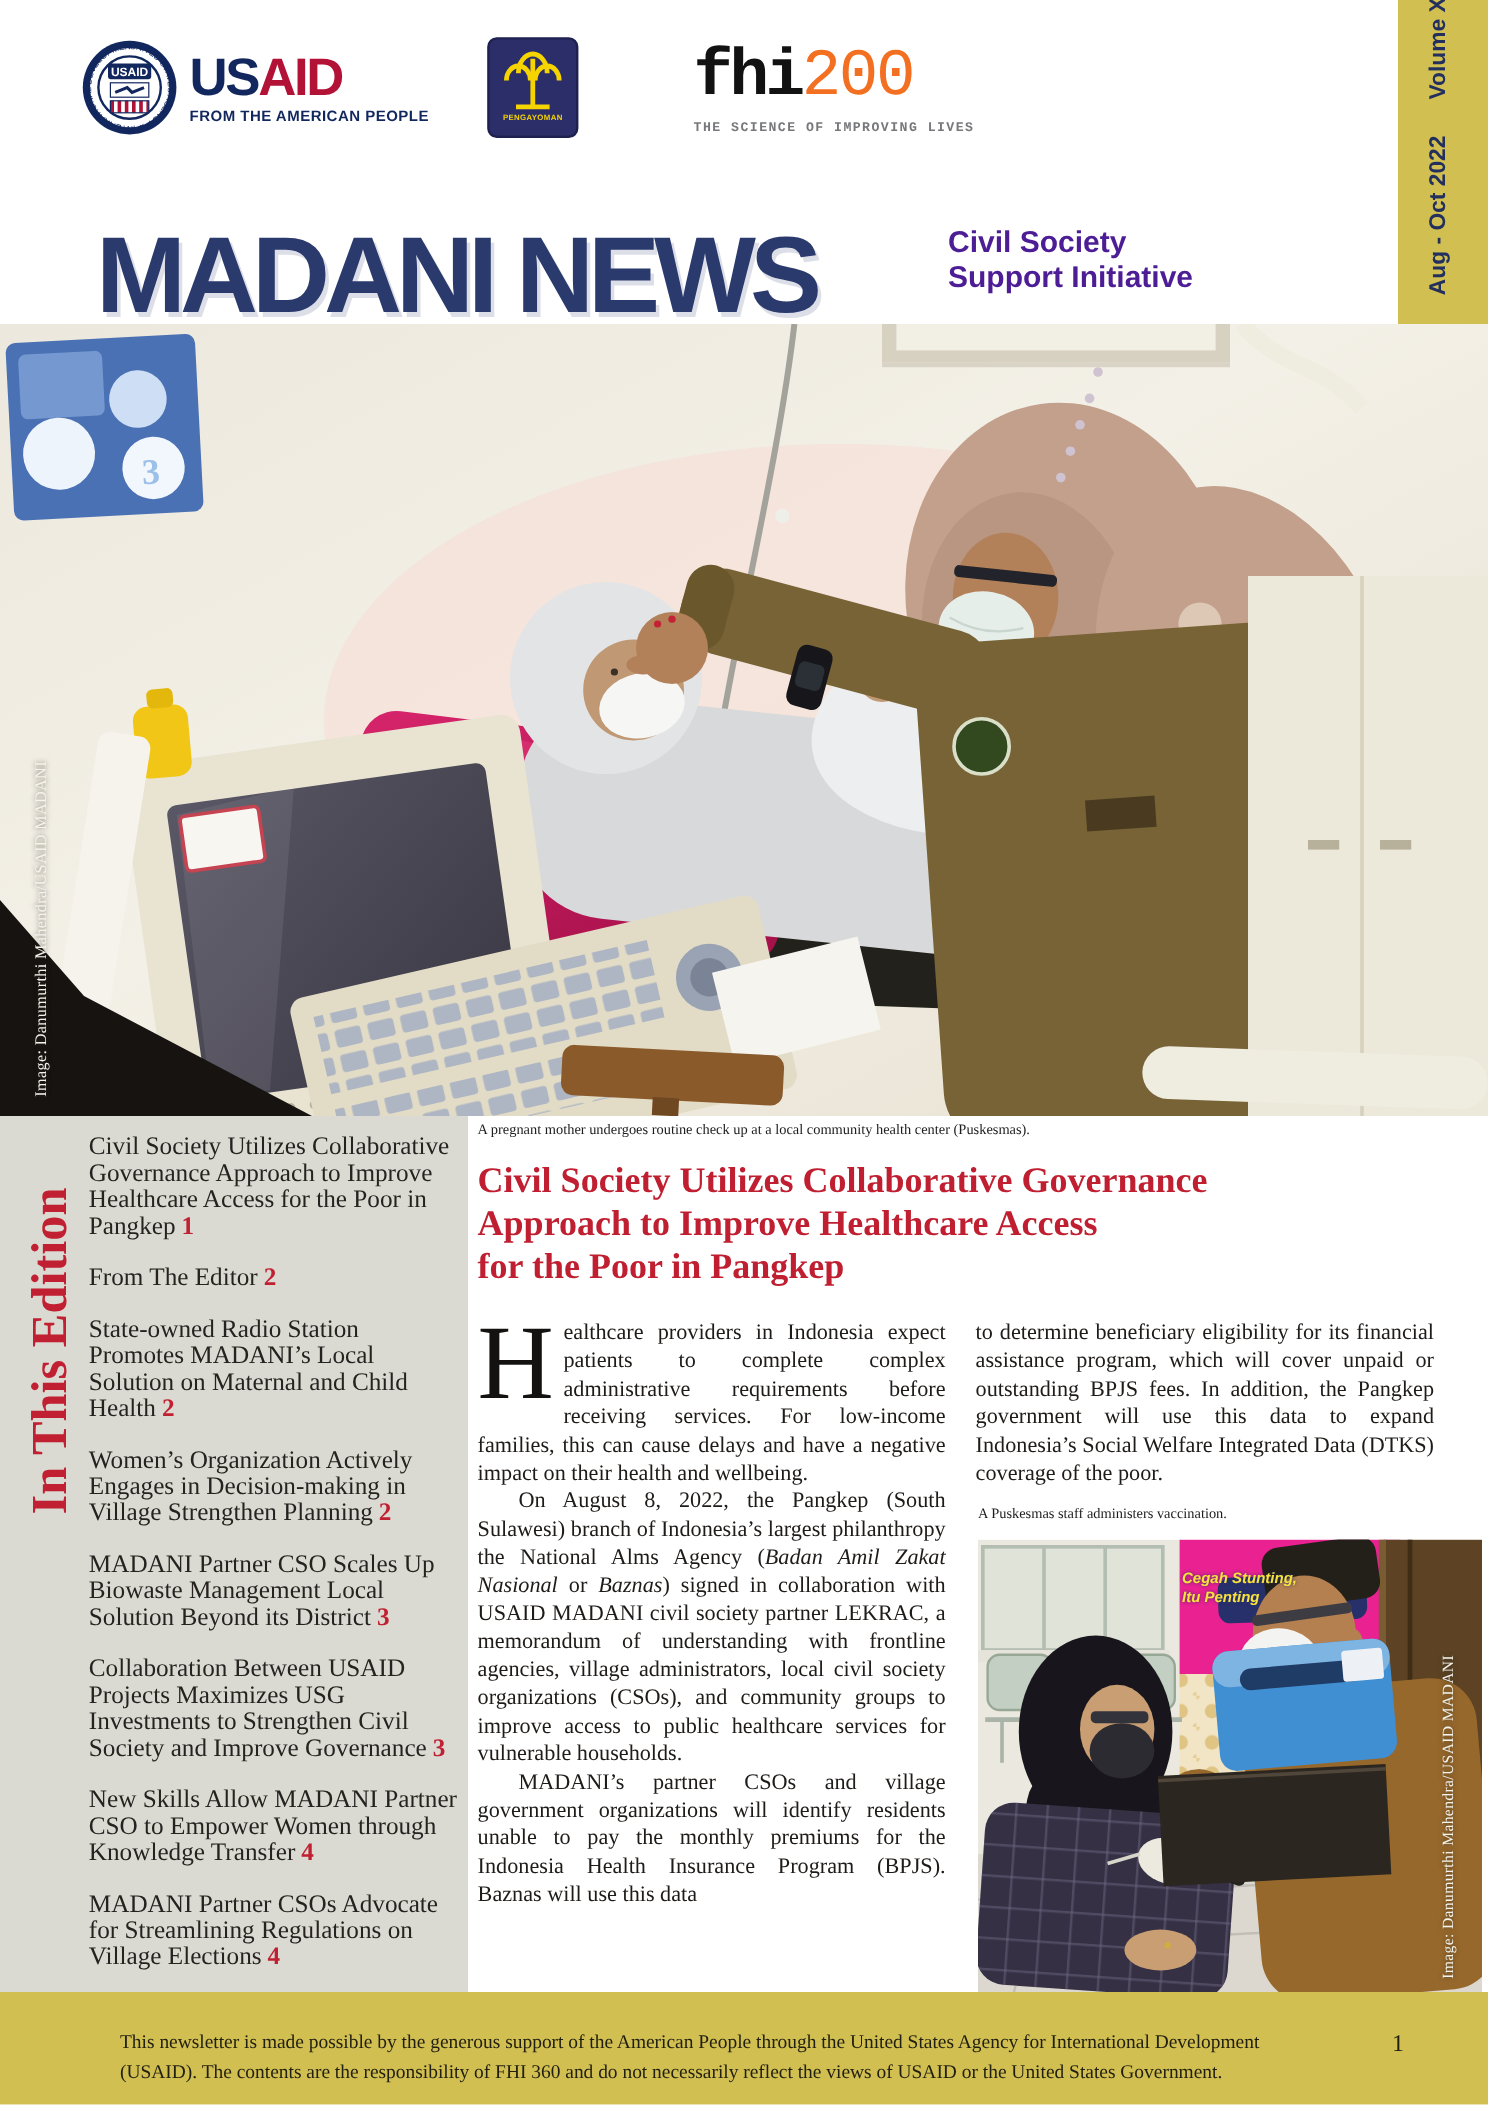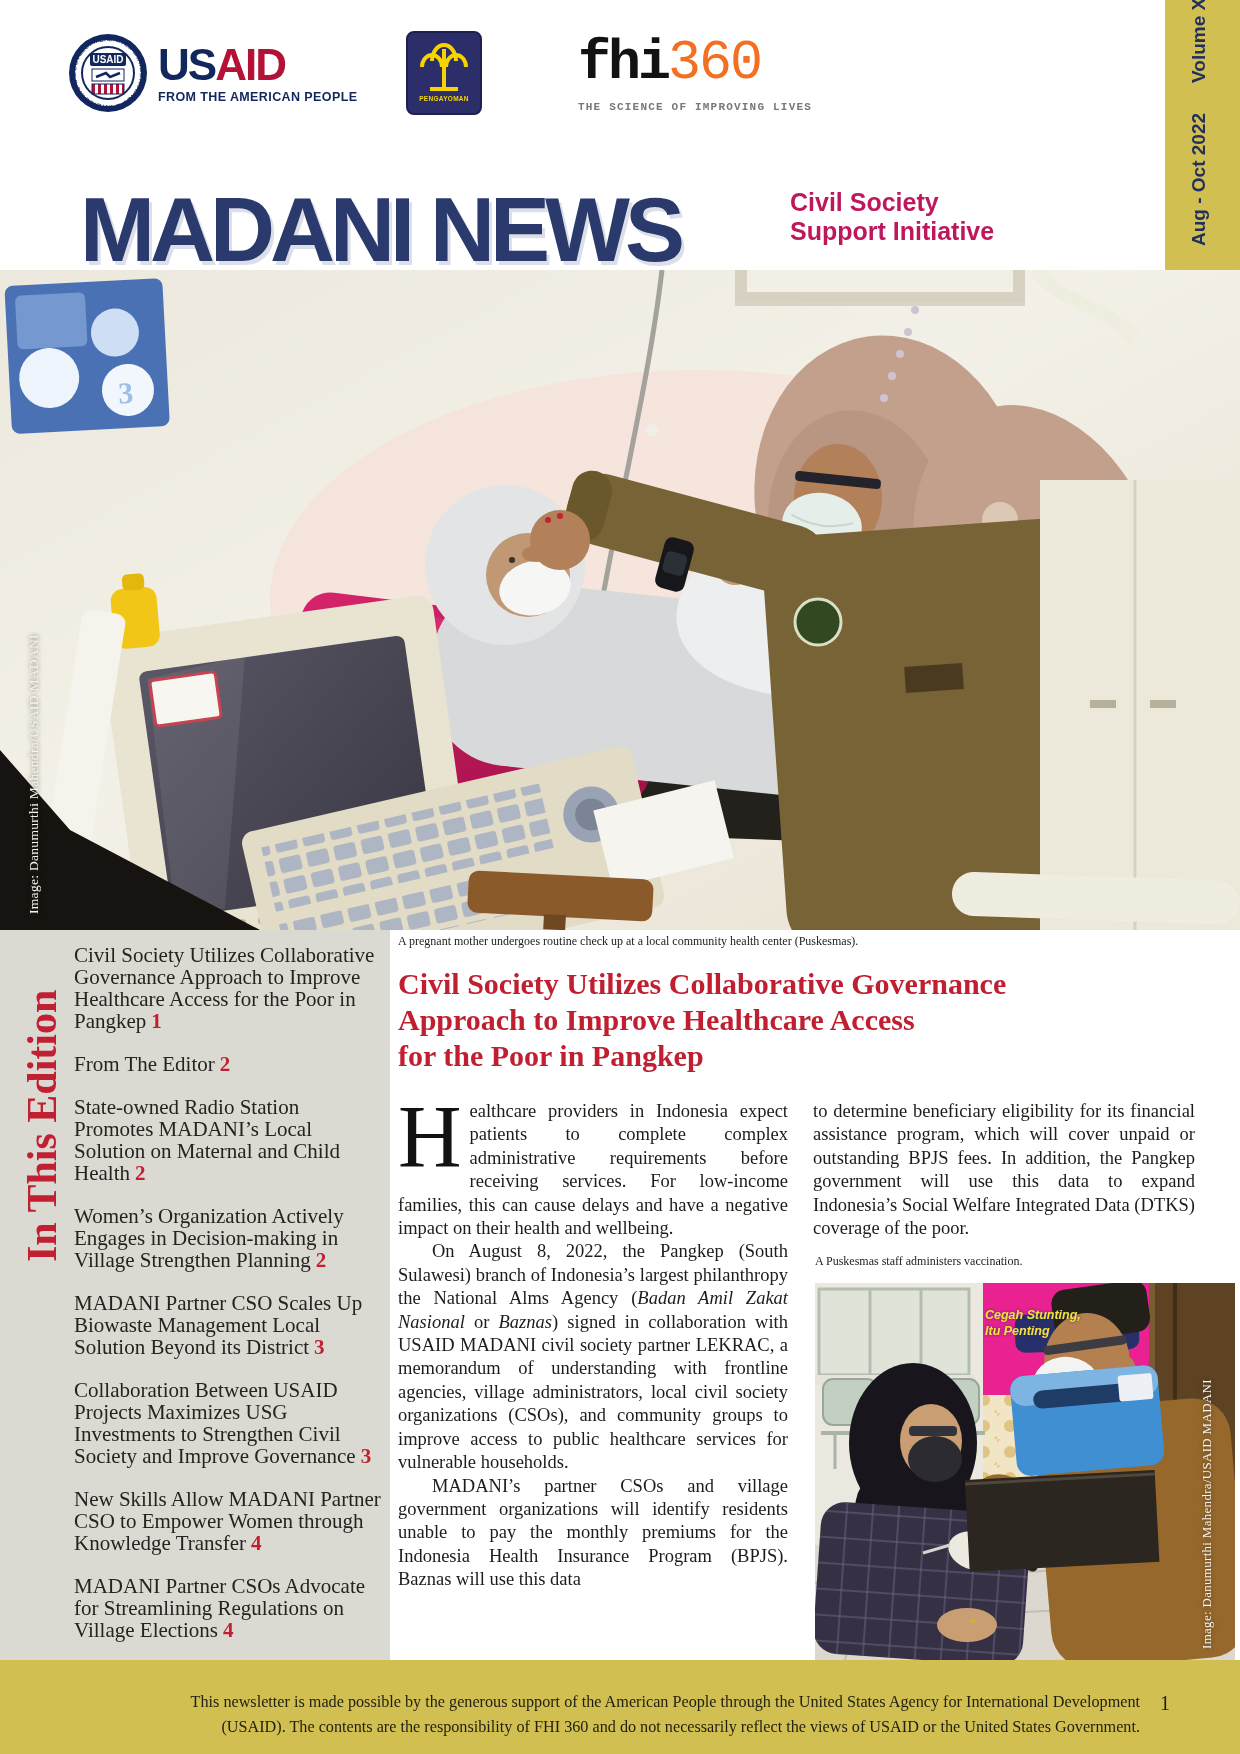--- a/index.html
+++ b/index.html
@@ -20,21 +20,21 @@
   .fhi { position:absolute; left:578px; top:38px; font-family:Liberation Mono, monospace; }
   .fhi-line { display:flex; align-items:baseline; }
   .fhi-name { font-size:55px; font-weight:bold; letter-spacing:-3px; color:#121212; line-height:52px; }
   .fhi-num  { font-size:55px; font-weight:normal; letter-spacing:-2px; color:#f36f21; line-height:52px; }
   .fhi-tag  { font-size:11px; font-weight:bold; color:#77787b; letter-spacing:1.2px; margin-top:11px; }
 
   .masthead-title { position:absolute; left:80px; top:184px; font-family:"Liberation Sans", sans-serif;
       font-size:90px; font-weight:800; letter-spacing:-5px; color:#2b3a6d; line-height:92px;
       text-shadow:3px 4px 0 rgba(43,58,109,.16); }
   .masthead-sub { position:absolute; left:790px; top:188px; font-family:"Liberation Sans", sans-serif;
-      font-size:25px; font-weight:bold; color:#be185d; line-height:29px; }
+      font-size:25px; font-weight:bold; color:#4c1d95; line-height:29px; }
 
   .edition-bar { position:absolute; right:0; top:0; width:75px; height:270px; background:#d1bf52; }
   .edition-text { position:absolute; left:1188px; top:246px; width:234px; height:26px;
       transform:rotate(-90deg); transform-origin:top left;
       font-family:"Liberation Sans", sans-serif; font-size:19px; font-weight:bold; color:#23305e;
       display:flex; gap:30px; white-space:nowrap; }
 
   
   .hero { position:absolute; left:0; top:270px; width:1240px; height:660px; overflow:hidden; }
   .hero svg { display:block; }
@@ -68,21 +68,21 @@
   
   .photo2 { position:absolute; left:815px; top:1283px; width:420px; height:377px; }
   .photo2 svg { display:block; }
   .banner-text { position:absolute; left:170px; top:24px; width:182px; 
       font-family:"Liberation Sans", sans-serif; font-style:italic; font-weight:bold;
       font-size:12.5px; line-height:16px; color:#f8e23b; text-shadow:0 0 3px rgba(40,48,107,.9); }
   .photo2-credit { left:384px; top:366px; width:326px; height:15px; font-size:13px; }
 
   
   .footer { position:absolute; left:0; top:1660px; width:1240px; height:94px; background:#d1bf52; }
-  .footer-text { width:1040px; margin:0 auto; padding-top:30px; text-align:right;
+  .footer-text { width:1040px; margin:0 auto; padding-top:30px; text-align:left;
       font-size:16.2px; line-height:25px; color:#211f10; }
   .pagenum { position:absolute; right:70px; top:32px; font-size:20px; color:#211f10; }
 </style>
 </head>
 <body>
 
 <div class="page">
 
   <div class="logo-row">
 
@@ -122,21 +122,21 @@
           <line x1="32" y1="16" x2="32" y2="56"></line>
           <line x1="18" y1="56" x2="46" y2="56"></line>
         </g>
       </svg>
       <div class="pengayoman-label">PENGAYOMAN</div>
     </div>
 
     <div class="fhi">
       <div class="fhi-line">
         <span class="fhi-name">fhi</span>
-          <span class="fhi-num">360</span>
+          <span class="fhi-num">200</span>
       </div>
       <div class="fhi-tag">THE SCIENCE OF IMPROVING LIVES</div>
     </div>
   </div>
 
   <div class="masthead-title">MADANI NEWS</div>
   <div class="masthead-sub">
     <div>Civil Society</div>
     <div>Support Initiative</div>
   </div>

